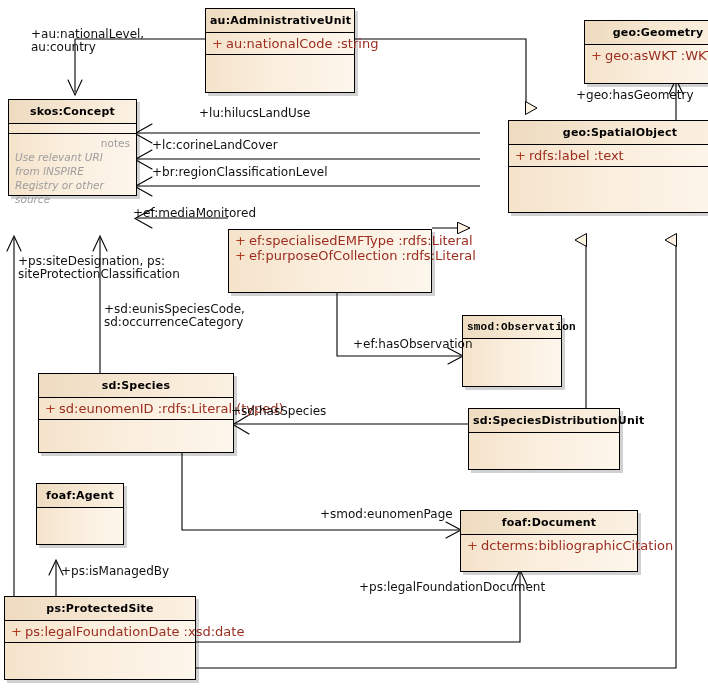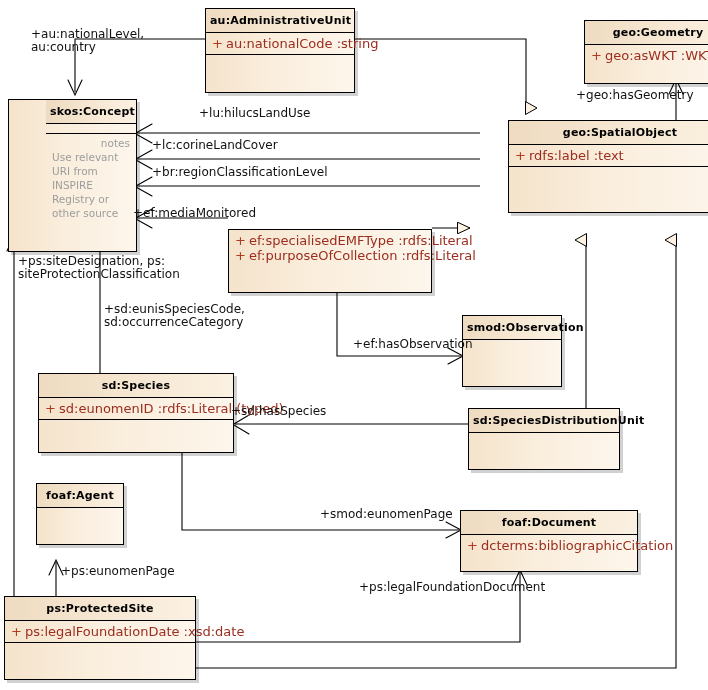--- a/index.html
+++ b/index.html
@@ -15,21 +15,21 @@
             font-weight:bold;font-size:11px;color:#000;padding:5px 4px 5px 4px;
             background:linear-gradient(to right,#eedbc0 0%,#f6e7d2 50%,#fbf1e2 100%);
             letter-spacing:.2px;}
   .uml .compart{box-sizing:border-box;border-bottom:1px solid #000;}
   .uml .attrs{padding:3px 4px 3px 6px;}
   .uml .attr{font-size:13px;color:#9b2d1f;white-space:nowrap;line-height:15px;}
   .uml .attr .vis{color:#b03a1f;display:inline-block;width:14px;}
   .uml .body{flex:1;}
   .notes{padding:2px 6px 4px 6px;color:#9d9d9d;font-size:10.5px;line-height:14px;}
   .notes .ntitle{text-align:right;font-style:normal;color:#9d9d9d;}
-  .notes .nbody{}
+  .notes .nbody{font-style:italic;}
 
   
   .elabel{position:absolute;font-size:12px;color:#111;line-height:13px;white-space:nowrap;}
   .elabel.wrap{white-space:normal;}
 </style>
 </head>
 <body>
 
 <div id="canvas">
 
@@ -141,21 +141,21 @@
 
   <div class="uml" style="left:556px;top:20px;width:148px;height:64px;margin-left:28px;">
     <div class="hdr">geo:Geometry</div>
     <div class="attrs">
       <div class="attr">
         <span class="vis">+</span><span>geo:asWKT  :WKT Literal</span>
       </div>
     </div>
   </div>
 
-  <div class="uml" style="left:8px;top:99px;width:129px;height:153px;padding-left:37px;">
+  <div class="uml" style="left:8px;top:99px;width:129px;height:97px;">
     <div class="hdr">skos:Concept</div>
     <div class="compart" style="height:10px;"></div>
     <div class="notes">
       <div class="ntitle">notes</div>
       <div class="nbody">Use relevant URI from INSPIRE Registry or other source</div>
     </div>
   </div>
 
   <div class="uml" style="left:480px;top:120px;width:224px;height:93px;margin-left:28px;">
     <div class="hdr">geo:SpatialObject</div>
@@ -172,21 +172,21 @@
       <div class="attr">
         <span class="vis">+</span><span>ef:specialisedEMFType  :rdfs:Literal</span>
       </div>
       <div class="attr">
         <span class="vis">+</span><span>ef:purposeOfCollection  :rdfs:Literal</span>
       </div>
     </div>
   </div>
 
   <div class="uml" style="left:462px;top:315px;width:100px;height:72px;">
-    <div class="hdr" style="text-align:center;">smod:Observation</div>
+    <div class="hdr" style="text-align:center;font-family:Liberation Mono, monospace;">smod:Observation</div>
     <div class="body"></div>
   </div>
 
   <div class="uml" style="left:38px;top:373px;width:196px;height:80px;">
     <div class="hdr">sd:Species</div>
     <div class="attrs compart">
       <div class="attr">
         <span class="vis">+</span><span>sd:eunomenID  :rdfs:Literal (typed)</span>
       </div>
     </div>
@@ -246,17 +246,17 @@
     <div>+ps:siteDesignation, ps:</div>
     <div>siteProtectionClassification</div>
   </div>
 
   <div class="elabel" style="left:353px;top:338px;">+ef:hasObservation</div>
 
   <div class="elabel" style="left:231px;top:405px;">+sd:hasSpecies</div>
 
   <div class="elabel" style="left:320px;top:508px;">+smod:eunomenPage</div>
 
-  <div class="elabel" style="left:61px;top:565px;">+ps:eunomenPage</div>
+  <div class="elabel" style="left:61px;top:565px;">+ps:isManagedBy</div>
 
   <div class="elabel" style="left:359px;top:581px;">+ps:legalFoundationDocument</div>
 
 </div>
 
 </body></html>

